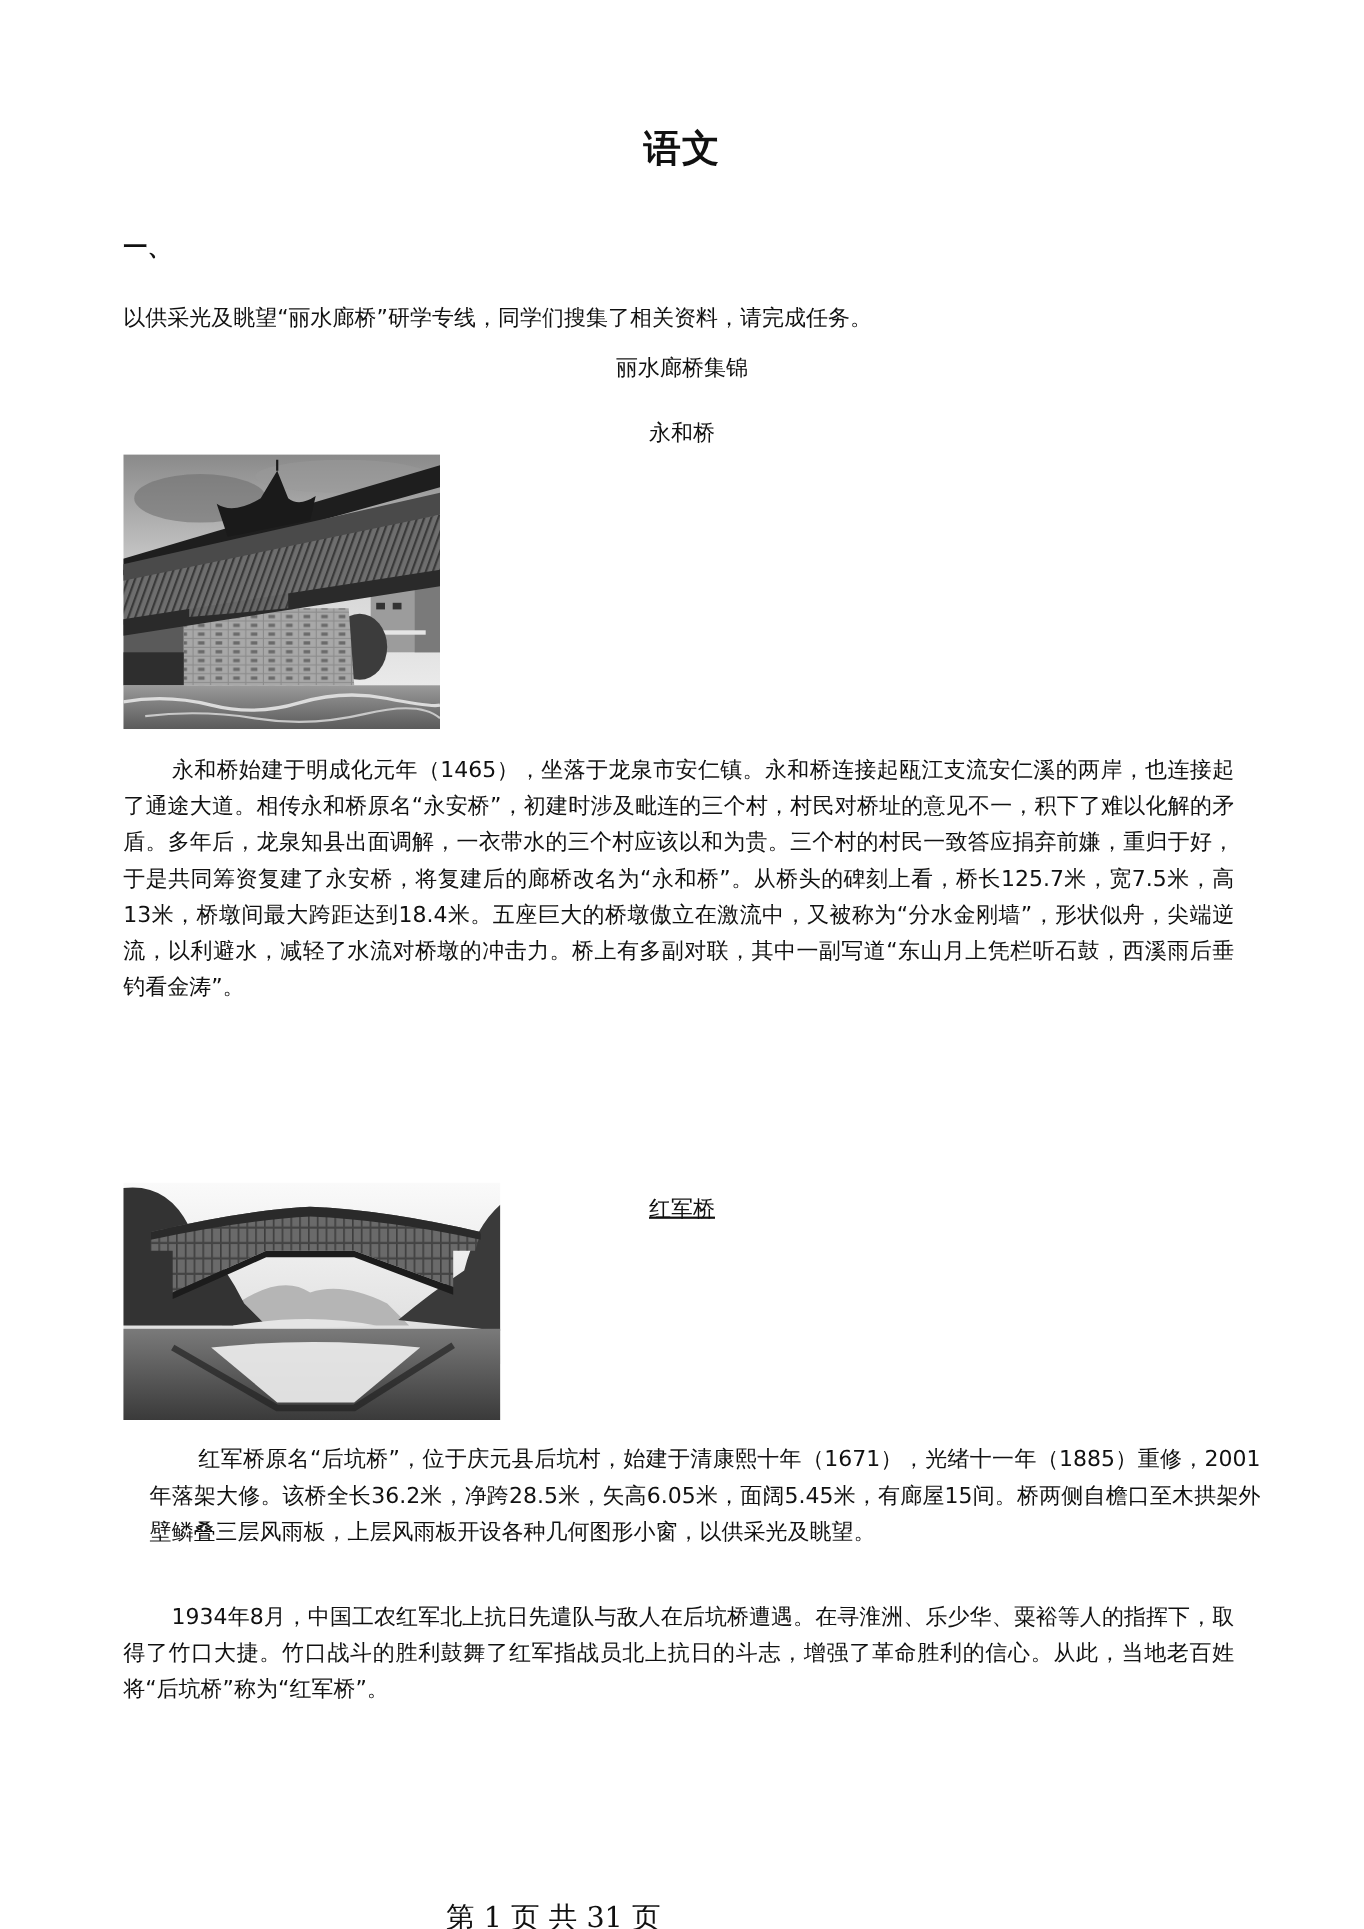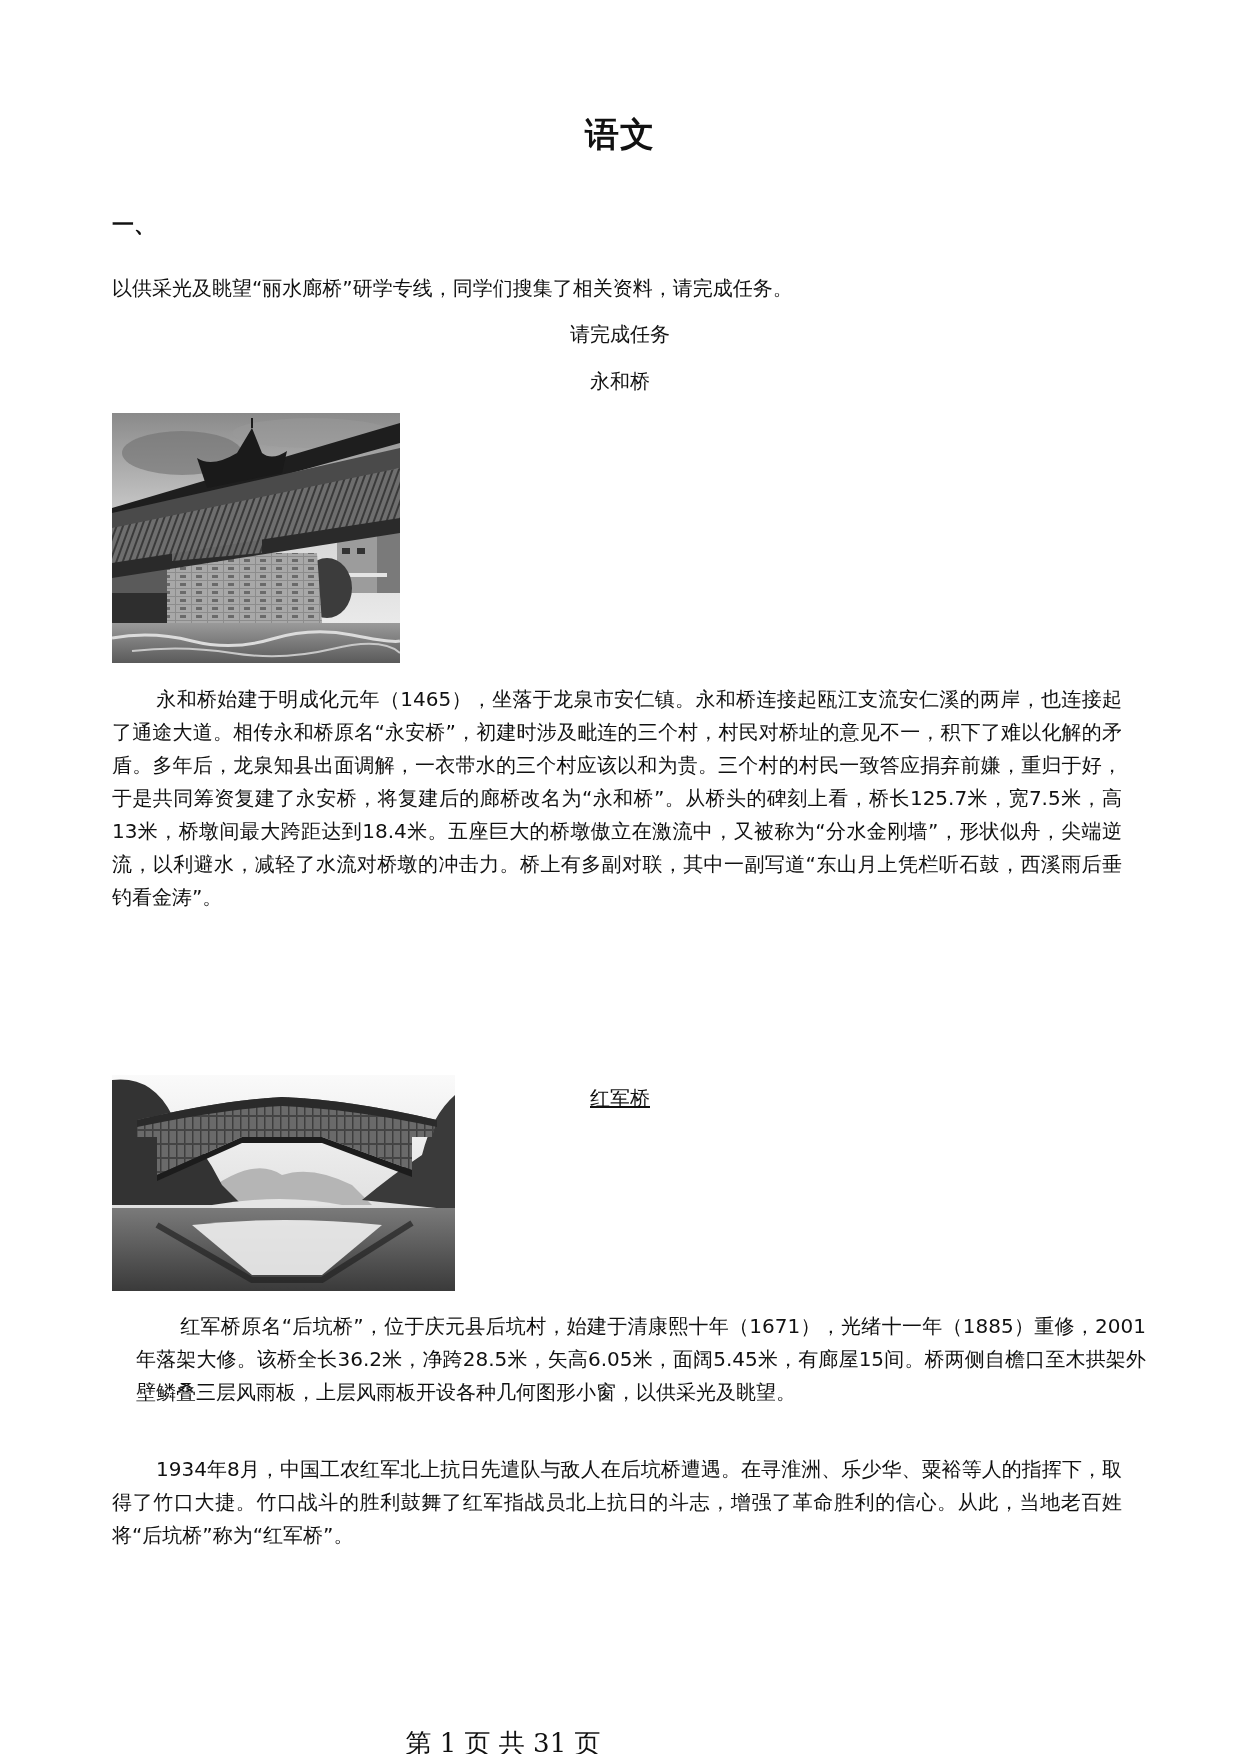--- a/index.html
+++ b/index.html
@@ -21,23 +21,23 @@
 <body>
 
 <div>
 
   <div class="title">语文</div>
 
   <div class="section-no">一、</div>
 
   <div class="intro">以供采光及眺望“丽水廊桥”研学专线，同学们搜集了相关资料，请完成任务。</div>
 
-  <div class="center-line" style="top:321px;">请完成任务</div>
+  <div class="center-line" style="top:321px;">丽水廊桥集锦</div>
 
-  <div class="center-line" style="top:368px;">永和桥</div>
+  <div class="center-line" style="top:380px;">永和桥</div>
 
   <div class="photo" style="left:112px; top:413px; width:288px; height:250px;" title="永和桥 photo: covered wooden bridge with upturned-eave pavilion roof over stone pier and river">
     <svg width="288" height="250" viewBox="0 0 288 250" xmlns="http://www.w3.org/2000/svg">
       <defs>
         <linearGradient id="sky1" x1="0" y1="0" x2="0" y2="1">
           <stop offset="0" stop-color="#8a8a8a"></stop>
           <stop offset="0.5" stop-color="#d8d8d8"></stop>
           <stop offset="1" stop-color="#f2f2f2"></stop>
         </linearGradient>
         <linearGradient id="water1" x1="0" y1="0" x2="0" y2="1">

